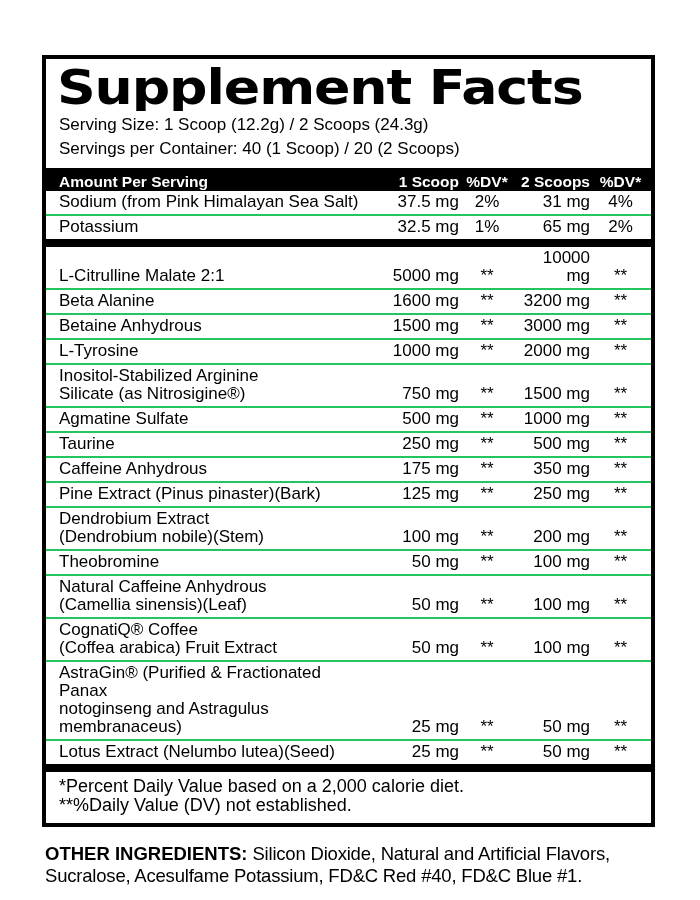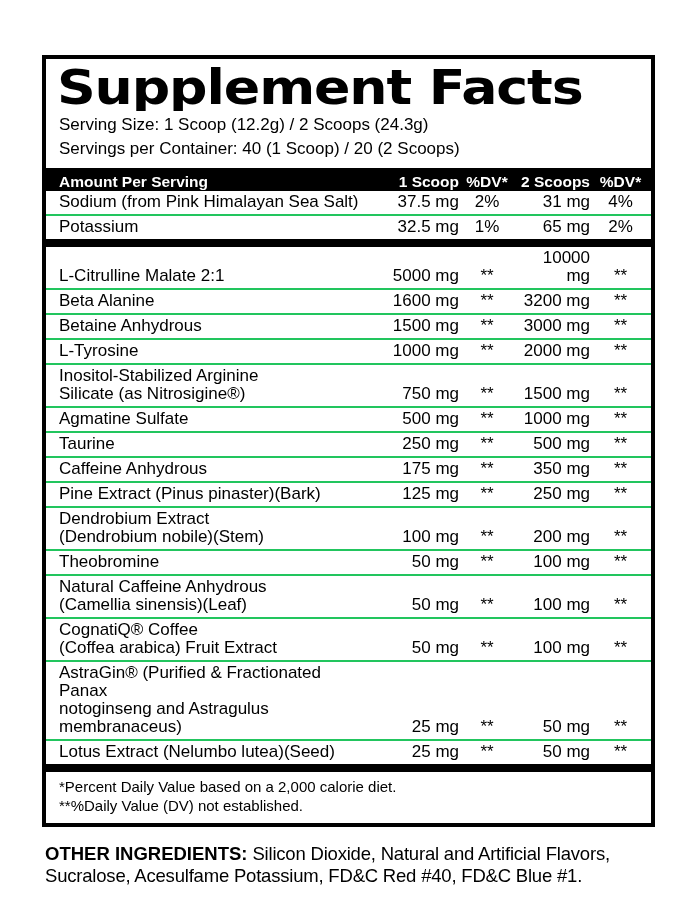--- a/index.html
+++ b/index.html
@@ -58,21 +58,21 @@
     align-items: flex-end;
     font-size: 17px;
     line-height: 18px;
     padding: 2px 0 3px 0;
   }
   .rows-body .row + .row { border-top: 2px solid #22c55e; }
 
   .thick-bar { height: 8px; background: #000; }
 
   
-  .footnotes { padding: 5px 12px 8px 13px; font-size: 15px; line-height: 19px; }
+  .footnotes { padding: 5px 12px 8px 13px; font-size: 18px; line-height: 19px; }
 
   
   .other {
     margin: 16px 0 16px 3px;
     width: 618px;
     font-size: 18.5px;
     line-height: 22px;
     letter-spacing: -0.2px;
   }
   .other .oi-label { font-weight: bold; letter-spacing: 0; }

